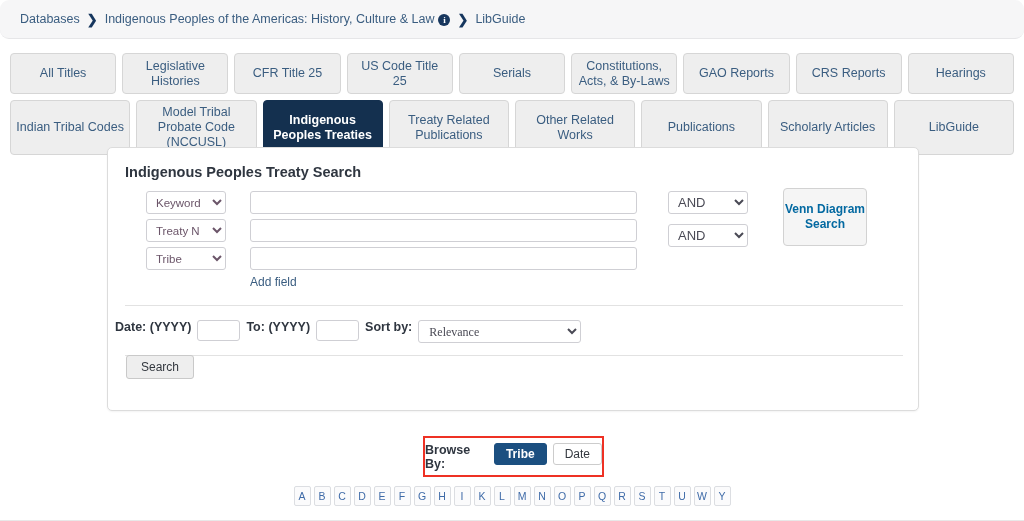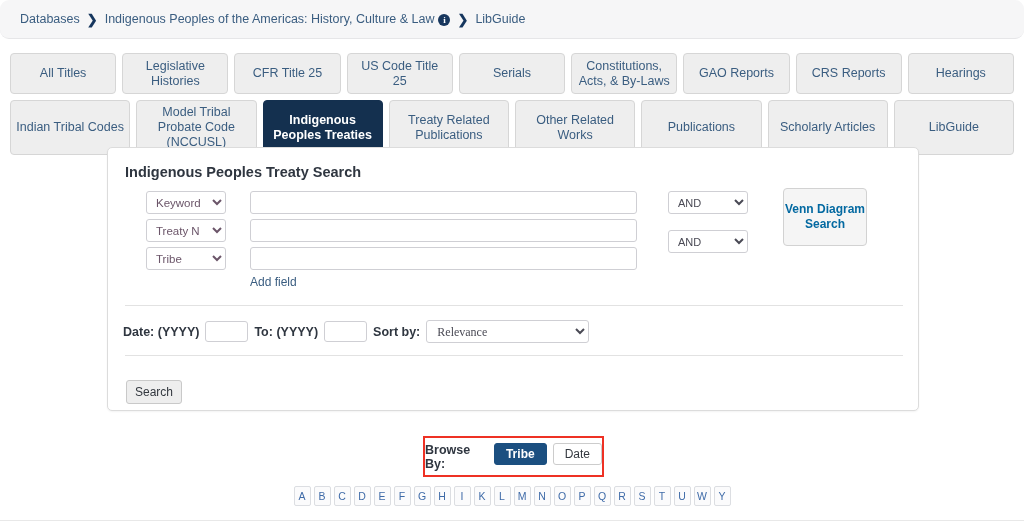--- a/index.html
+++ b/index.html
@@ -121,22 +121,22 @@
     margin-top: 3px;
     font-size: 12px;
     color: #3a5d80;
     cursor: pointer;
   }
 
   .ops { position: absolute; left: 560px; top: 43px; }
   select.op-select {
     display: block;
     width: 80px; height: 23px;
-    margin-bottom: 16px;
-    font-size: 11px;
+    margin-bottom: 10px;
+    font-size: 13px;
     font-family: "Liberation Sans", sans-serif;
     color: #4a4a55;
     background: #ffffff;
     border: 1px solid #cfcfd4;
     border-radius: 3px;
     padding: 0 2px 0 5px;
     cursor: pointer;
   }
 
   .venn-btn {
@@ -153,22 +153,22 @@
   }
 
   .divider {
     position: absolute; left: 17px; width: 778px;
     height: 1px; background: #e2e2e2;
   }
   .divider.top { top: 157px; }
   .divider.bottom { top: 207px; }
 
   .daterow {
-    position: absolute; left: 15px; top: 172px;
-    display: flex; align-items: center;
+    position: absolute; left: 7px; top: 172px;
+    display: flex; 
     font-size: 12.5px; color: #2f3640;
   }
   .daterow strong { font-weight: bold; }
   input.yearbox {
     width: 43px; height: 21px;
     margin: 0 6px;
     border: 1px solid #cfcfd4; border-radius: 3px;
     font-size: 12px; padding: 0 4px;
     font-family: "Liberation Sans", sans-serif;
   }
@@ -178,22 +178,22 @@
     font-size: 12px;
     font-family: Liberation Serif, serif;
     color: #4a4a55;
     background: #fff;
     border: 1px solid #cfcfd4; border-radius: 3px;
     padding: 0 2px 0 6px;
     cursor: pointer;
   }
 
   .search-btn {
-    position: absolute; left: 18px; top: 232px;
-    width: 56px; height: 24px;
+    position: absolute; left: 18px; top: 207px;
+    width: 68px; height: 24px;
     background: #eeeeee;
     border: 1px solid #c9c9c9;
     border-radius: 3px;
     font-size: 12px;
     color: #33383f;
     font-family: "Liberation Sans", sans-serif;
     cursor: pointer;
   }
 
   

